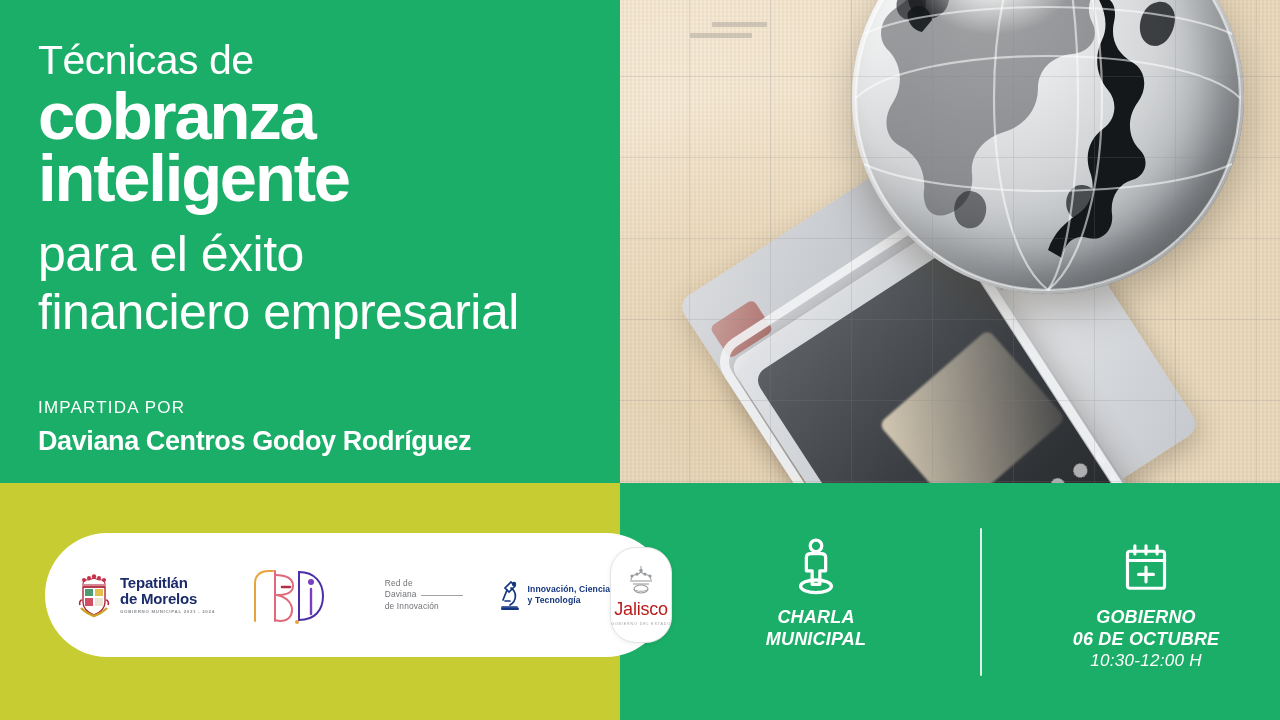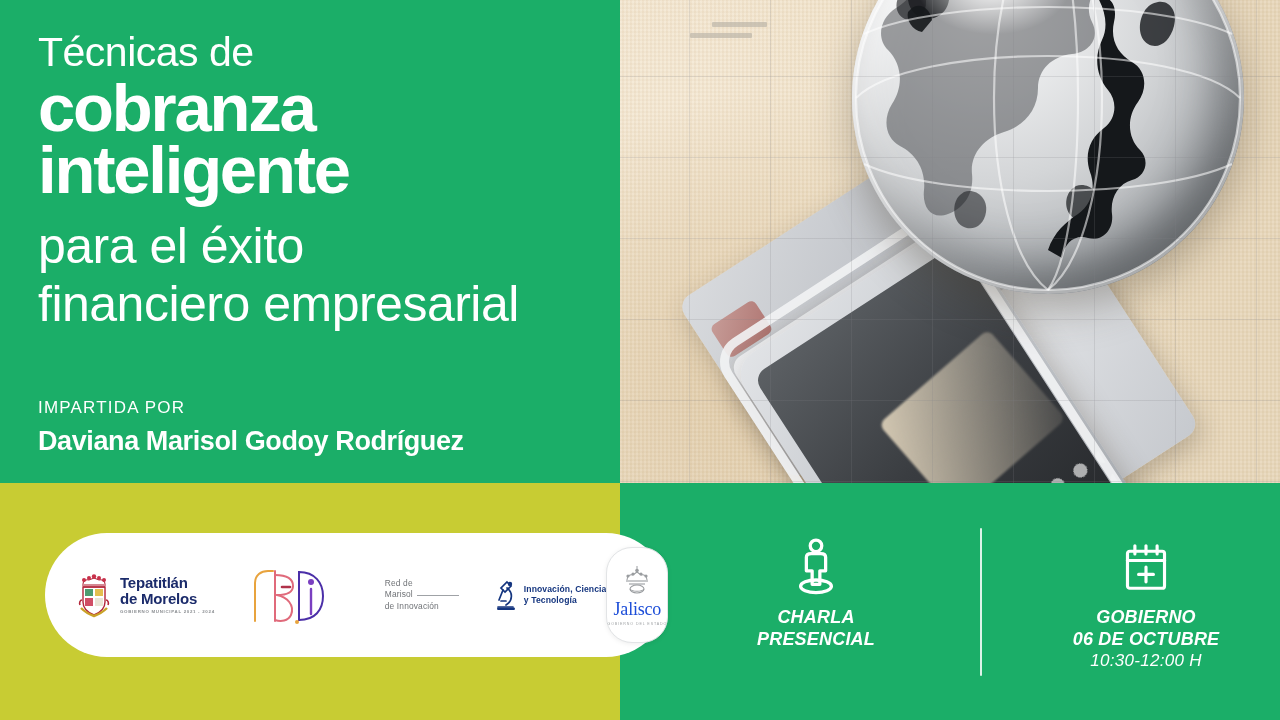--- a/index.html
+++ b/index.html
@@ -15,21 +15,21 @@
   }
 
   
   .hero-green {
     position:absolute; left:0; top:0;
     width:620px; height:483px;
     background:#1BAE68;
   }
   .hero-text {
     position:absolute;
-    left:38px; top:30px;
+    left:38px; top:38px;
     width:560px;
   }
   .t-line1 {
     font-size:41px;
     font-weight:400;
     color:#FFFFFF;
     letter-spacing:-0.5px;
     line-height:1.12;
     white-space:nowrap;
   }
@@ -294,22 +294,22 @@
     width:96px; height:96px;
     border-radius:26px;
     border:1px solid #E2E4E6;
     box-shadow:0 1px 5px rgba(0,0,0,0.07);
     display:flex; flex-direction:column;
     align-items:center; justify-content:center;
     background:#fff;
   }
   .jal-crown { width:34px; height:34px; margin-bottom:1px; }
   .jal-name {
-    font-family:Liberation Serif, serif;
-    font-size:18px; color:#1d4ed8; letter-spacing:-0.2px;
+    font-family:Liberation Sans, sans-serif;
+    font-size:18px; color:#b91c1c; letter-spacing:-0.2px;
   }
   .jal-sub {
     font-size:3.6px; color:#9C9FA2; letter-spacing:.9px; margin-top:2px;
     white-space:nowrap;
   }
 
   
   .info-bar {
     position:absolute;
     left:652px; top:483px;
@@ -352,21 +352,21 @@
   <div class="hero-text">
     <div class="t-line1">Técnicas de</div>
     <div class="t-big">cobranza</div>
     <div class="t-big second">inteligente</div>
     <div class="t-sub">para el éxito</div>
     <div class="t-sub" style="margin-top:0">financiero empresarial</div>
   </div>
 
   <div class="speaker-block">
     <div class="sp-label">IMPARTIDA POR</div>
-    <div class="sp-name">Daviana Marisol Godoy Rodríguez</div>
+    <div class="sp-name">Daviana Centros Godoy Rodríguez</div>
   </div>
 
   <div class="photo">
     <div class="photo-bg"></div>
     <div class="photo-grain"></div>
 
     <div class="photo-marks">
       <i class="m1"></i>
         <i class="m2"></i>
     </div>
@@ -483,21 +483,21 @@
             <path d="M50 7 L50 55" stroke="#4B2FA8"></path>
             <path d="M62 24 L62 49" stroke="#7A3FC0" stroke-width="2.4"></path>
           </g>
           <circle cx="62" cy="17" r="3" fill="#7A3FC0"></circle>
           <circle cx="48" cy="57" r="2" fill="#E8A33D"></circle>
         </svg>
       </span>
       <span class="redi-text">
         <div>Red de</div>
         <div class="rl2">
-          <span>Marisol</span>
+          <span>Daviana</span>
           <span class="rule"></span>
         </div>
         <div>de Innovación</div>
       </span>
     </div>
 
     <div class="logo logo-icyt">
       <span class="micro">
         <svg viewBox="0 0 22 32" width="22" height="32">
           <g stroke="#14357F" stroke-width="1.7" fill="none" stroke-linecap="round">
@@ -549,21 +549,21 @@
         <svg viewBox="0 0 54 60" width="52" height="58">
           <g fill="none" stroke="#FFFFFF" stroke-width="3.4" stroke-linecap="round" stroke-linejoin="round">
             <circle cx="27" cy="8" r="6"></circle>
             <path d="M17 20 C17 17 19 16 22 16 L32 16 C35 16 37 17 37 20 L37 34 L31 34 L31 48 L23 48 L23 34 L17 34 Z"></path>
             <ellipse cx="27" cy="50" rx="16" ry="6.5"></ellipse>
           </g>
         </svg>
       </span>
       <span class="lines">
         <div class="ln">CHARLA</div>
-        <div class="ln">PRESENCIAL</div>
+        <div class="ln">MUNICIPAL</div>
       </span>
     </div>
 
     <div class="divider"></div>
 
     <div class="info-col">
       <span class="ico">
         <svg viewBox="0 0 54 58" width="50" height="54">
           <g fill="none" stroke="#FFFFFF" stroke-width="3.4" stroke-linecap="round" stroke-linejoin="round">
             <rect x="7" y="12" width="40" height="40" rx="2.5"></rect>

